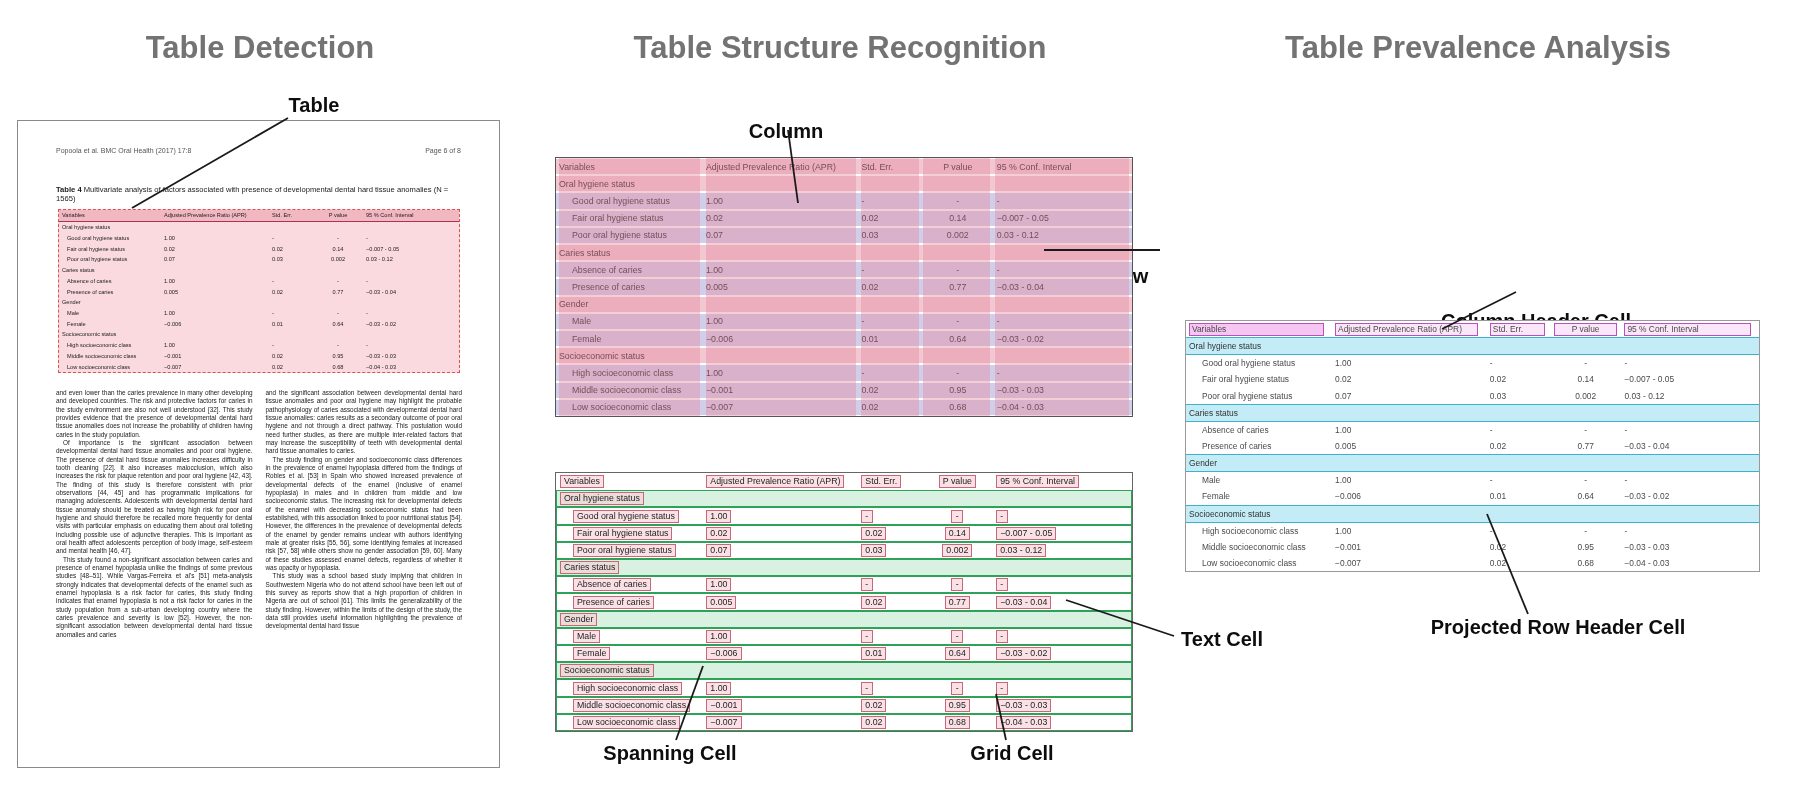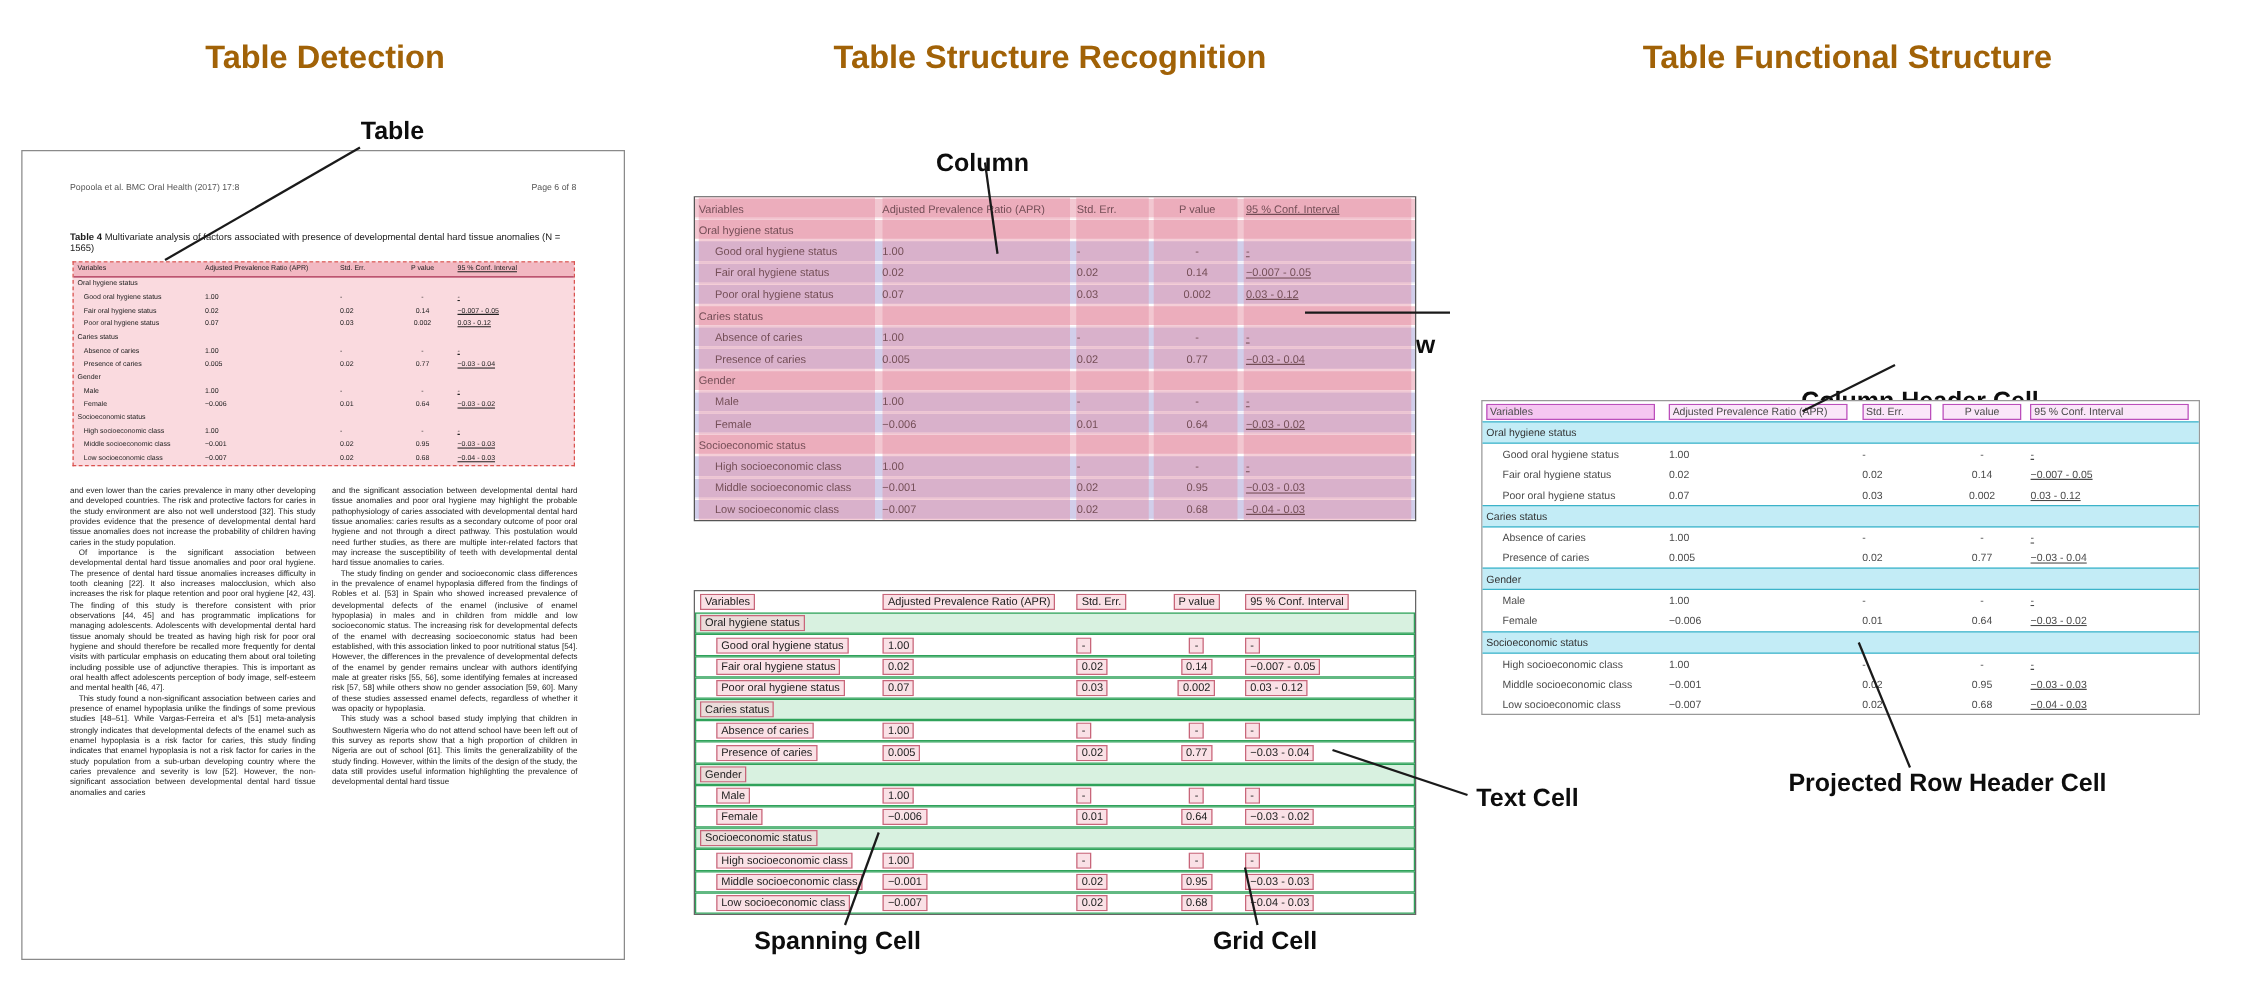--- a/index.html
+++ b/index.html
@@ -1,39 +1,39 @@
 <!DOCTYPE html>
 <html><head>
 <meta charset="utf-8">
 <style>
   * { margin:0; padding:0; box-sizing:border-box; }
   html,body { width:1800px; height:790px; }
   body { position:relative; background:#ffffff; font-family:"Liberation Sans", sans-serif; overflow:hidden; }
 
-  .panel-title { position:absolute; font-size:26px; font-weight:bold; color:#a16207; white-space:nowrap; transform:translateX(-50%); }
+  .panel-title { position:absolute; font-size:31px; font-weight:bold; color:#737373; white-space:nowrap; transform:translateX(-50%); }
   .annot-label { position:absolute; font-size:20px; font-weight:bold; color:#0d0d0d; white-space:nowrap; transform:translateX(-50%); }
   .annot-label.no-center { transform:none; }
 
   #annot-svg { position:absolute; left:0; top:0; pointer-events:none; }
   #annot-svg line { stroke:#1a1a1a; stroke-width:1.8; }
 
   
   .doc-page { position:absolute; left:17px; top:120px; width:483px; height:648px; background:#fff; border:1px solid #8a8a8a; }
   .doc-header { position:absolute; left:38px; right:38px; top:26px; display:flex; justify-content:space-between; font-size:7px; color:#555; }
   .doc-caption { position:absolute; left:38px; right:42px; top:64px; font-size:7.6px; line-height:1.25; color:#1a1a1a; }
   .doc-body { position:absolute; left:38px; top:268px; width:406px; display:flex; gap:13px; }
   .doc-col { flex:1; font-size:6.4px; line-height:1.3; text-align:justify; color:#1a1a1a; }
   .doc-col p + p { text-indent:7px; }
 
   
   .mini-table { position:absolute; display:flex; flex-direction:column; }
   .t-row { flex:1; display:flex; align-items:center; min-height:0; }
   .t-cell { overflow:hidden; white-space:nowrap; padding:0 3px; }
   .t-cell.span { width:100%; }
-  .c0 { width:25.5%; } .c1 { width:27%; } .c2 { width:11%; } .c3 { width:12.5%;text-align:center; } .c4 { width:24%;text-decoration:underline; }
+  .c0 { width:25.5%; } .c1 { width:27%; } .c2 { width:11%; } .c3 { width:12.5%;text-align:center; } .c4 { width:24%; }
   .t-row.data .c0 { padding-left:16px; }
 
   
   #doc-table { left:40px; top:88px; width:402px; height:164px; font-size:5.6px; color:#222;
                background:rgba(242,166,178,0.42); border:1.5px dashed #d9534f; }
   #doc-table .t-row.header { background:rgba(228,128,148,0.38); border-bottom:0.5px solid #aa3355; }
   #doc-table .t-row.data .c0 { padding-left:8px; }
 
   
   #struct-table { left:555px; top:157px; width:578px; height:260px; font-size:8.8px; color:#222;
@@ -56,21 +56,21 @@
                 border:1px solid #999; background:#fff; }
   #func-table .t-row.section { background:rgba(146,221,238,0.55); border-top:1px solid #3cb3c9; border-bottom:1px solid #3cb3c9; color:#333; }
   .hdr-box { display:inline-block; width:96%; border:1px solid #bb4fbb; background:rgba(243,196,240,0.42); padding:0 2px; line-height:1.3; }
   #func-table .t-row.header .c0 .hdr-box { background:rgba(238,160,232,0.6); }
 </style>
 </head>
 <body>
 
 <div class="panel-title" style="left:260px; top:30px;">Table Detection</div>
 <div class="panel-title" style="left:840px; top:30px;">Table Structure Recognition</div>
-<div class="panel-title" style="left:1478px; top:30px;">Table Functional Structure</div>
+<div class="panel-title" style="left:1478px; top:30px;">Table Prevalence Analysis</div>
 
 <div class="annot-label" style="left:314px; top:94px;">Table</div>
 <div class="annot-label" style="left:786px; top:120px;">Column</div>
 <div class="annot-label no-center" style="left:1106px; top:238px;margin-top:27px;">Row</div>
 <div class="annot-label" style="left:670px;  top:742px;">Spanning Cell</div>
 <div class="annot-label" style="left:1012px; top:742px;">Grid Cell</div>
 <div class="annot-label" style="left:1222px; top:628px;">Text Cell</div>
 <div class="annot-label" style="left:1536px; top:262px;margin-top:48px;">Column Header Cell</div>
 <div class="annot-label" style="left:1558px; top:616px;">Projected Row Header Cell</div>
 

